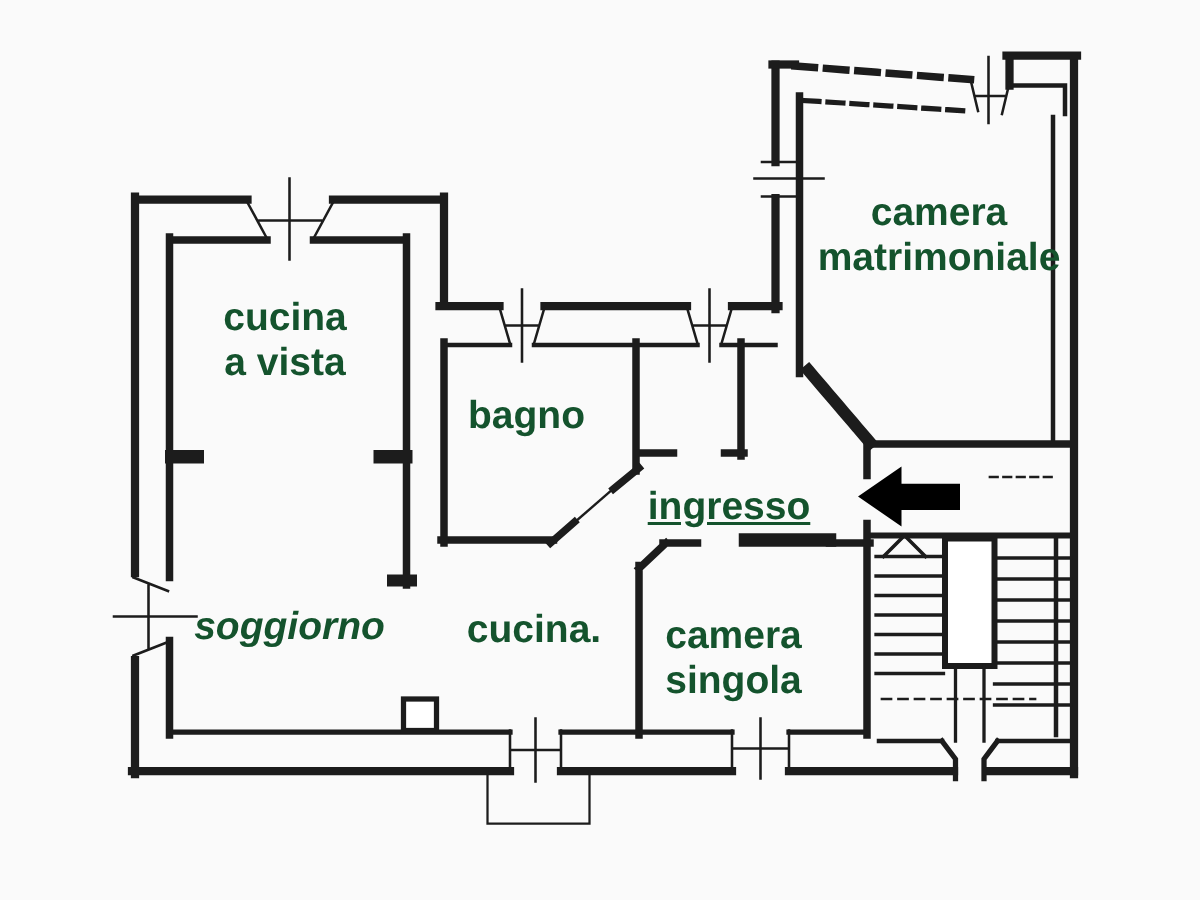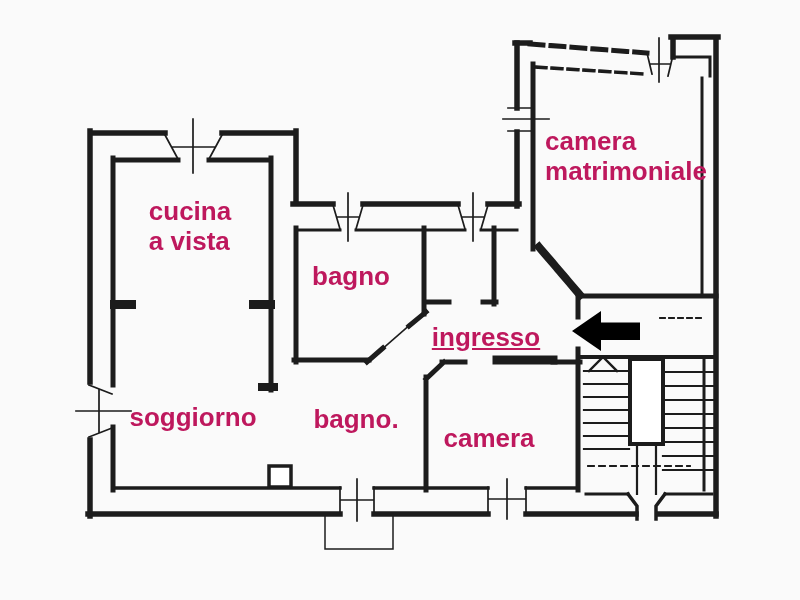--- a/index.html
+++ b/index.html
@@ -16,34 +16,35 @@
   }
   #plan-svg {
     position: absolute;
     left: 0;
     top: 0;
     color: var(--wall, #1c1c1c);
   }
   .room-label {
     position: absolute;
     transform: translate(-50%, -50%);
+    text-align: center;
     font-weight: bold;
     font-size: 26px;
     line-height: 30px;
-    color: #be185d;
+    color: #14532d;
     white-space: nowrap;
     letter-spacing: 0px;
   }
   
   .lbl-cucina       { left: 190px; top: 226px; }
   .lbl-bagno        { left: 351px; top: 276px; }
   .lbl-lavanderia   { left: 481px; top: 264px; }
   .lbl-matrimoniale { left: 626px; top: 156px; }
   .lbl-ingresso     { left: 486px; top: 337px; text-decoration: underline; }
-  .lbl-soggiorno    { left: 193px; top: 417px; }
+  .lbl-soggiorno    { left: 193px; top: 417px; font-style: italic; }
   .lbl-disimpegno   { left: 356px; top: 419px; }
   .lbl-singola      { left: 489px; top: 438px; }
 </style>
 </head>
 <body>
 
 <div id="stage">
 
   <svg id="plan-svg" width="800" height="600" viewBox="0 0 800 600" fill="none" stroke-linecap="square">
 
@@ -121,19 +122,20 @@
 
   <div class="room-label lbl-matrimoniale">
     <div>camera</div>
     <div>matrimoniale</div>
   </div>
 
   <div class="room-label lbl-ingresso">ingresso</div>
 
   <div class="room-label lbl-soggiorno">soggiorno</div>
 
-  <div class="room-label lbl-disimpegno">bagno.</div>
+  <div class="room-label lbl-disimpegno">cucina.</div>
 
   <div class="room-label lbl-singola">
     <div>camera</div>
+    <div>singola</div>
   </div>
 
 </div>
 
 </body></html>

